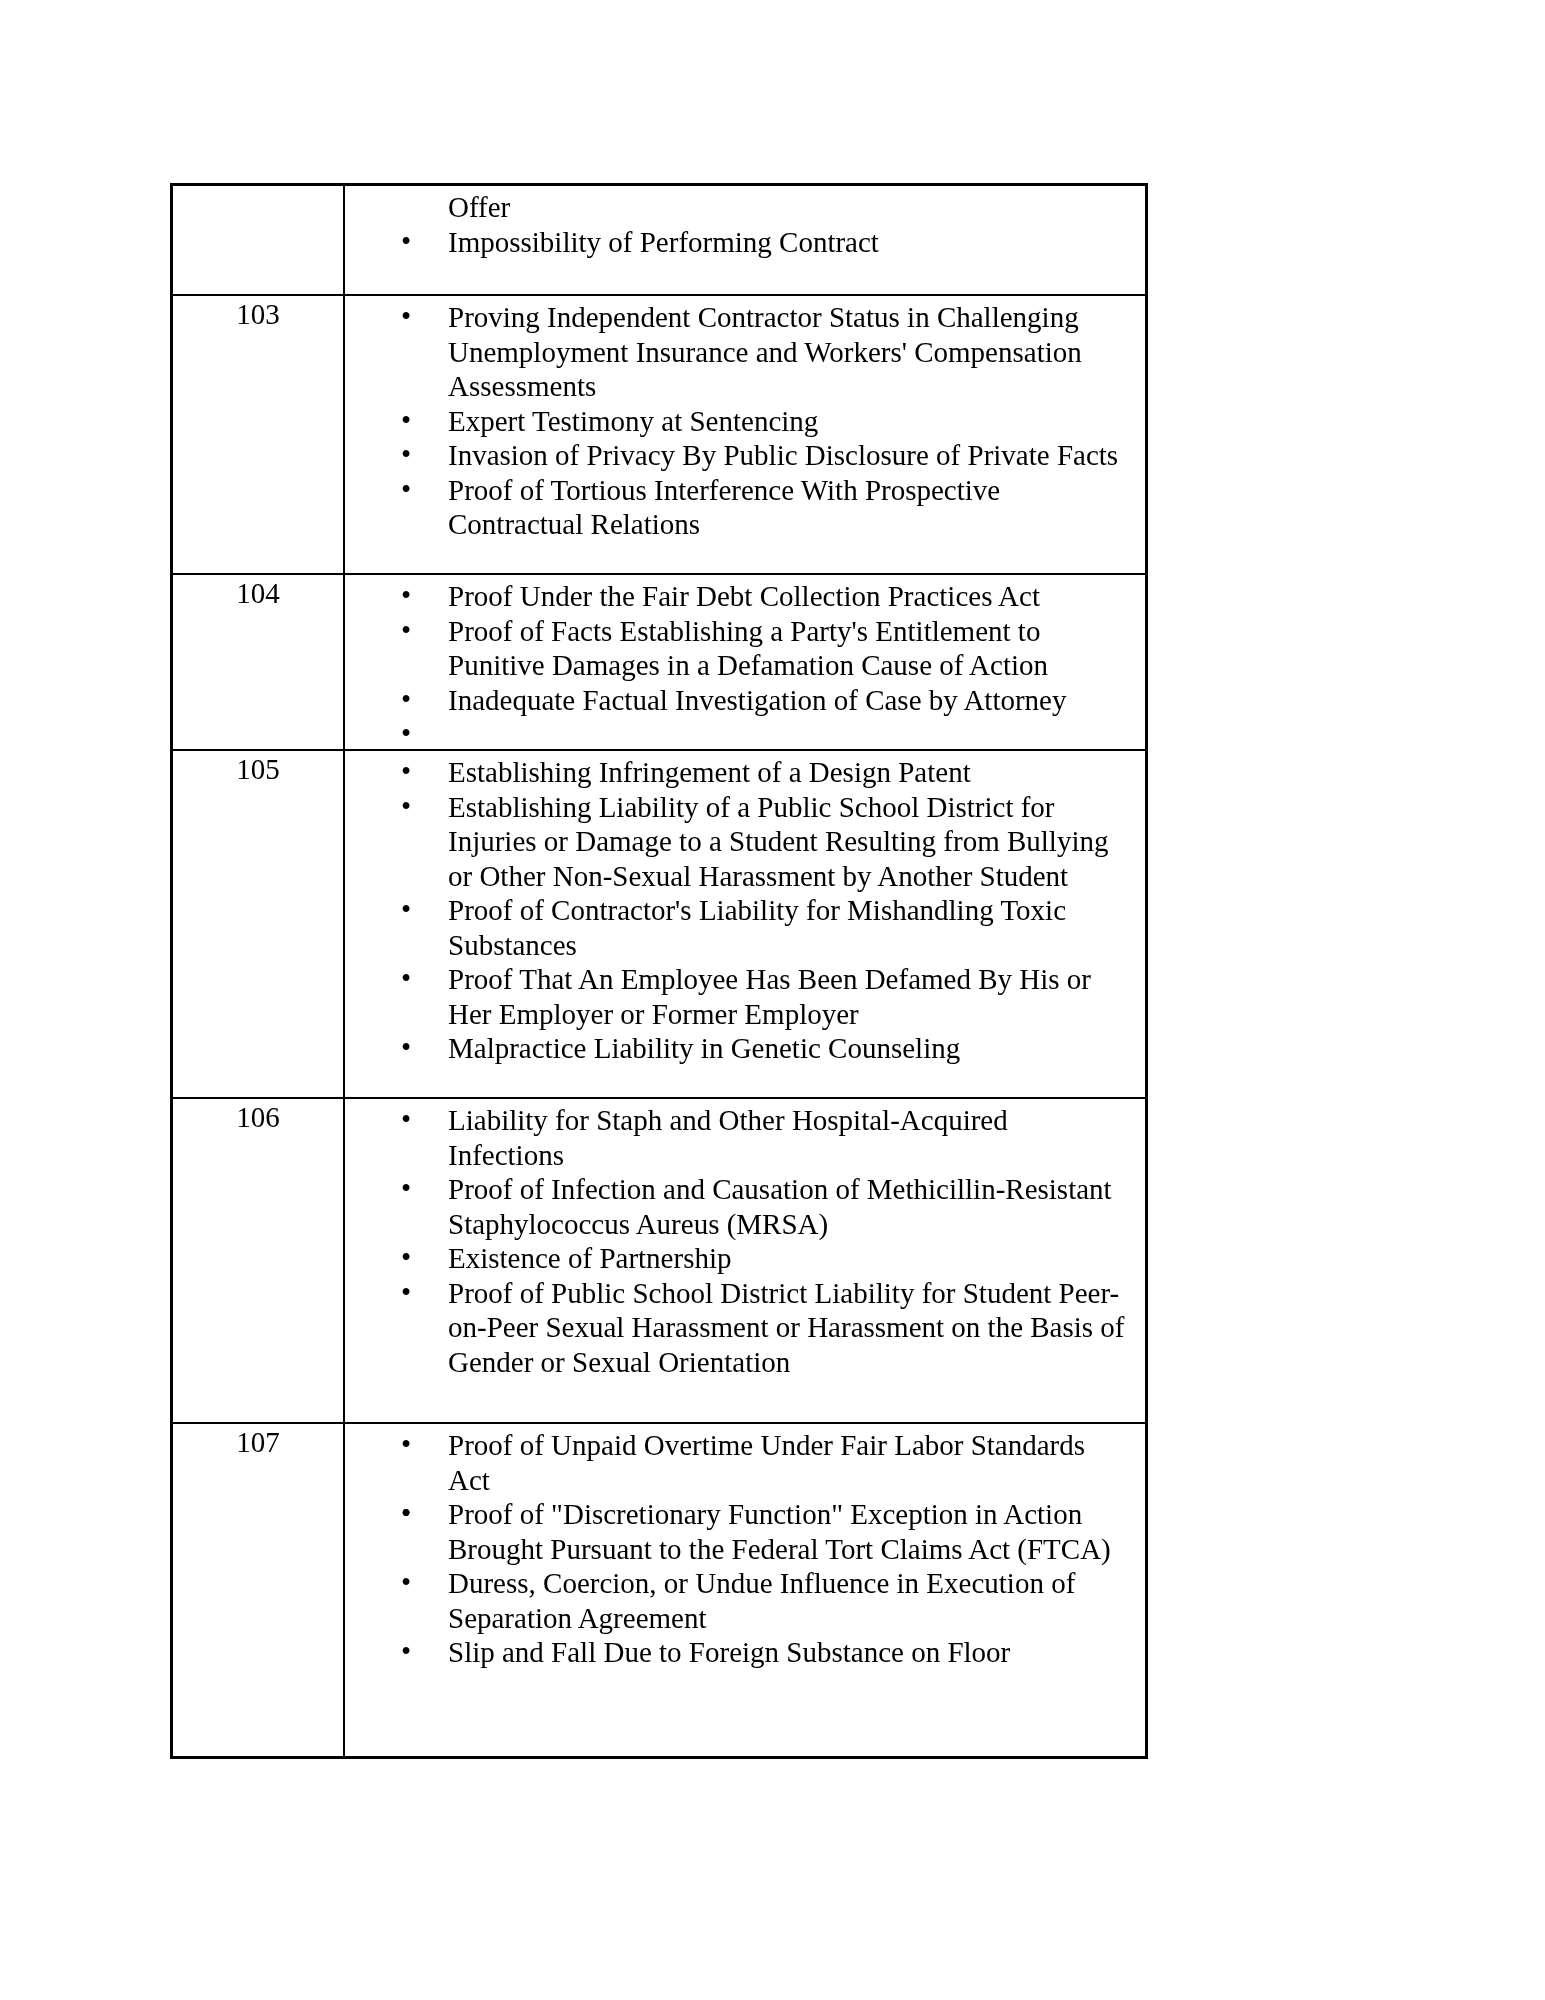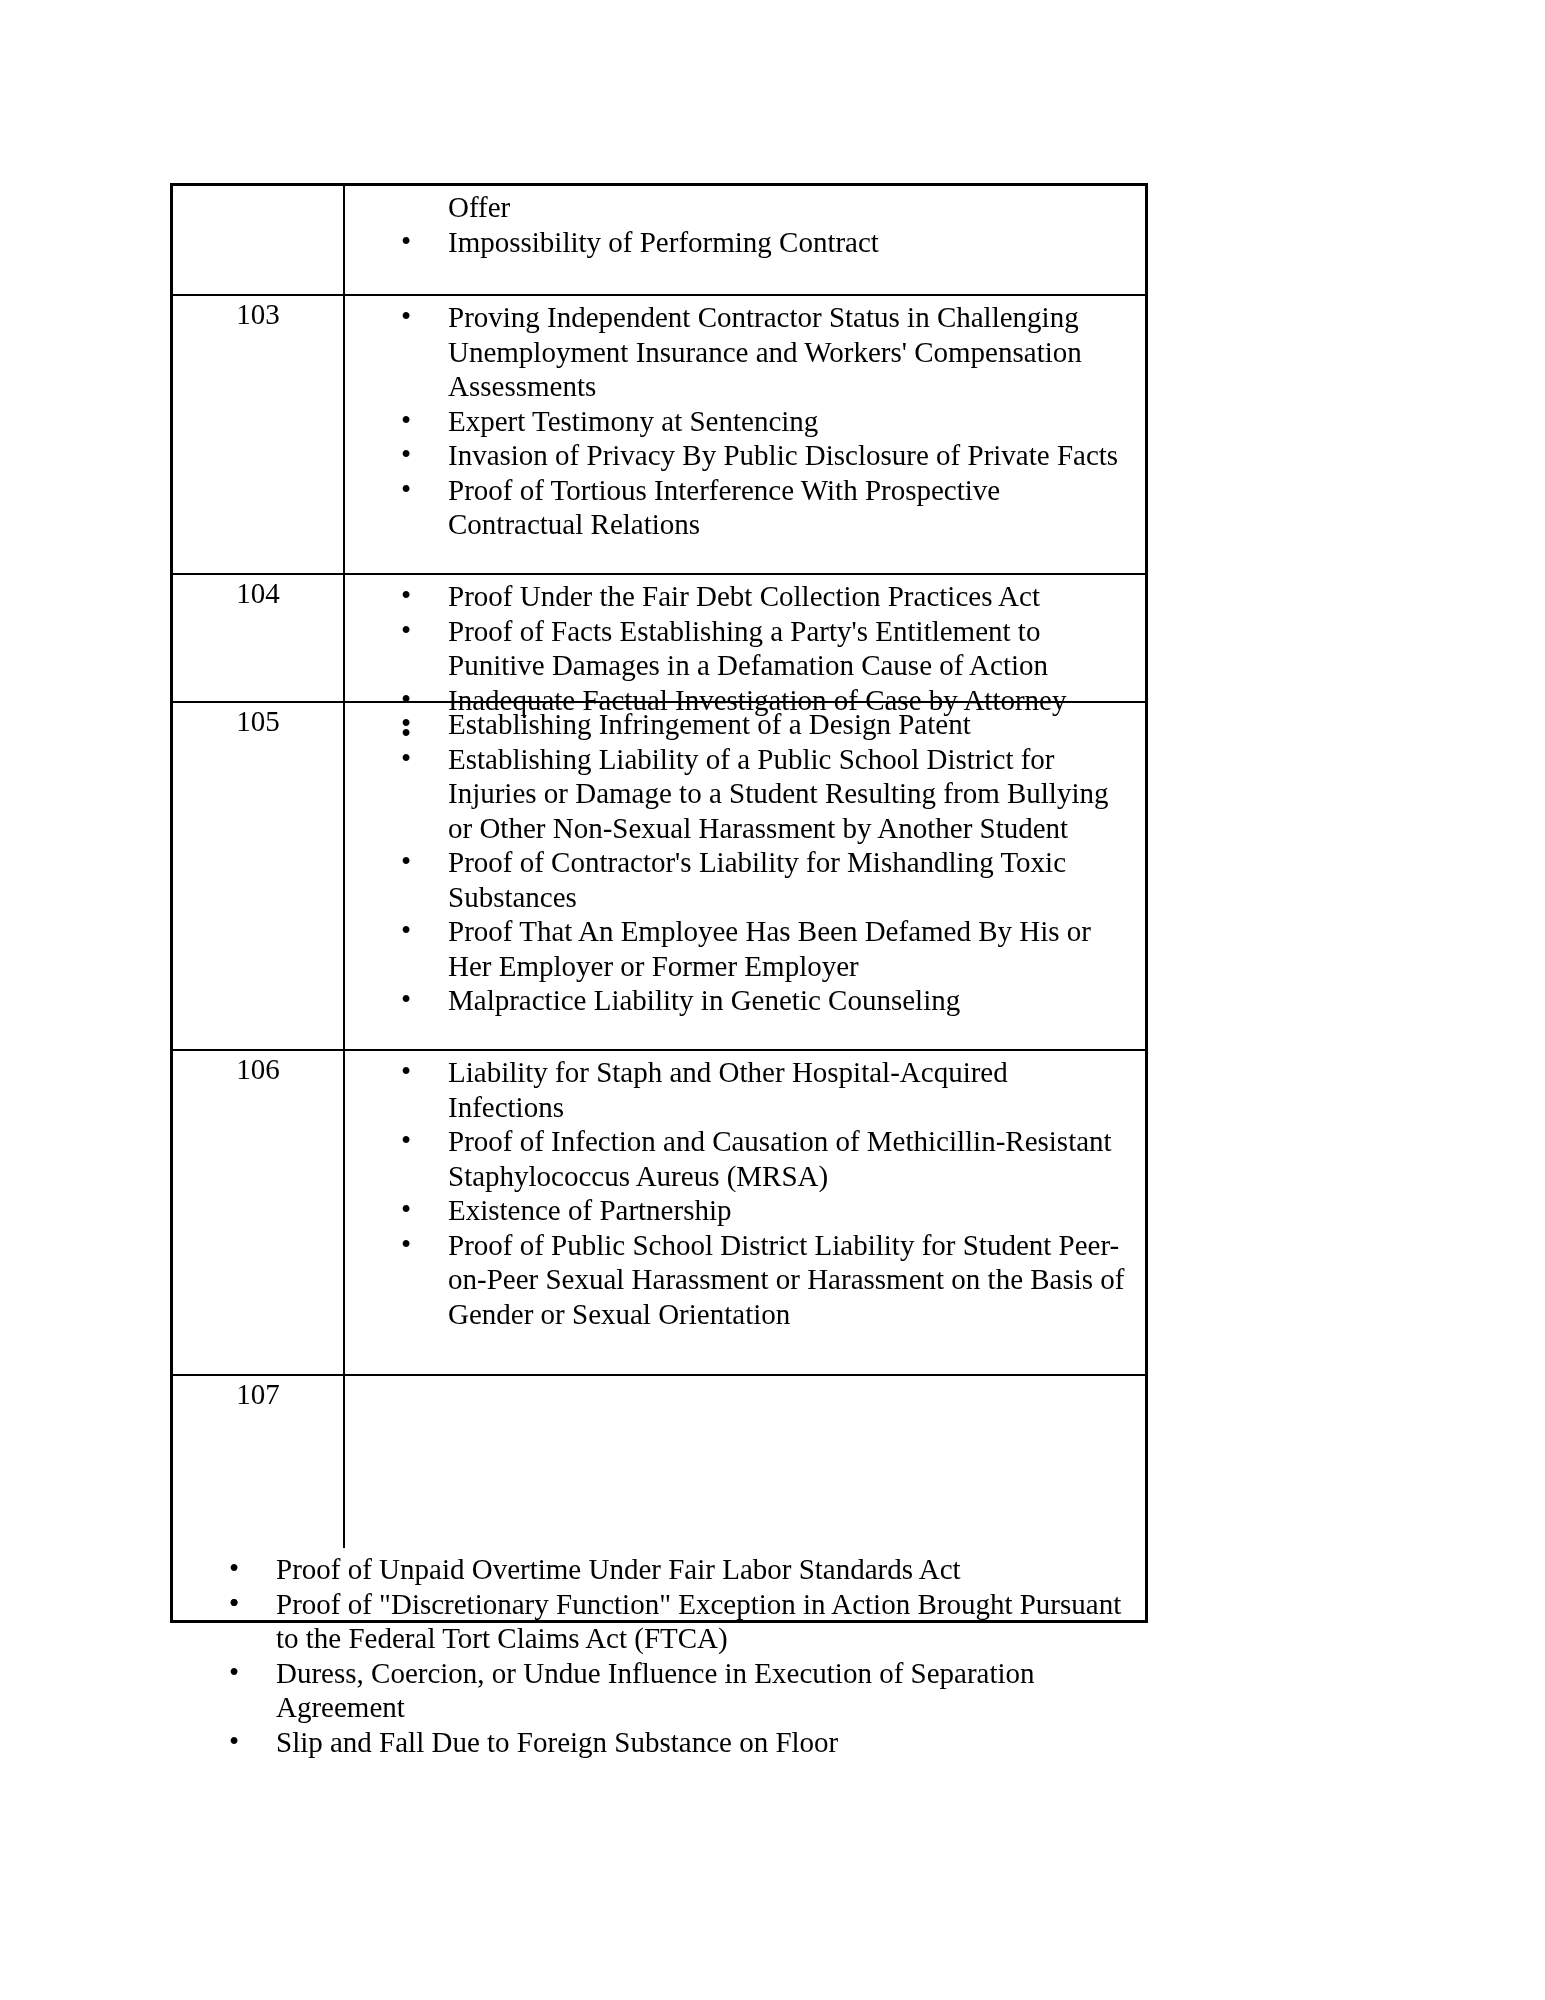--- a/index.html
+++ b/index.html
@@ -21,24 +21,24 @@
   }
   .row {
     display: flex;
     border-bottom: 2px solid #000000;
     overflow: visible;
   }
   .row:last-child { border-bottom: none; }
   
   .row:nth-child(1) { height: 110px; }
   .row:nth-child(2) { height: 279px; }
-  .row:nth-child(3) { height: 128px; }
+  .row:nth-child(3) { height: 176px; }
   .row:nth-child(4) { height: 348px; }
   .row:nth-child(5) { height: 325px; }
-  .row:nth-child(6) { height: 244px; flex-direction: column; }
+  .row:nth-child(6) { height: 332px; }
   .num-cell {
     flex: 0 0 172px;
     width: 172px;
     border-right: 2px solid #000000;
     text-align: center;
     padding-top: 1px;
     font-size: 29px;
     line-height: 34.5px;
   }
   .topics-cell {

